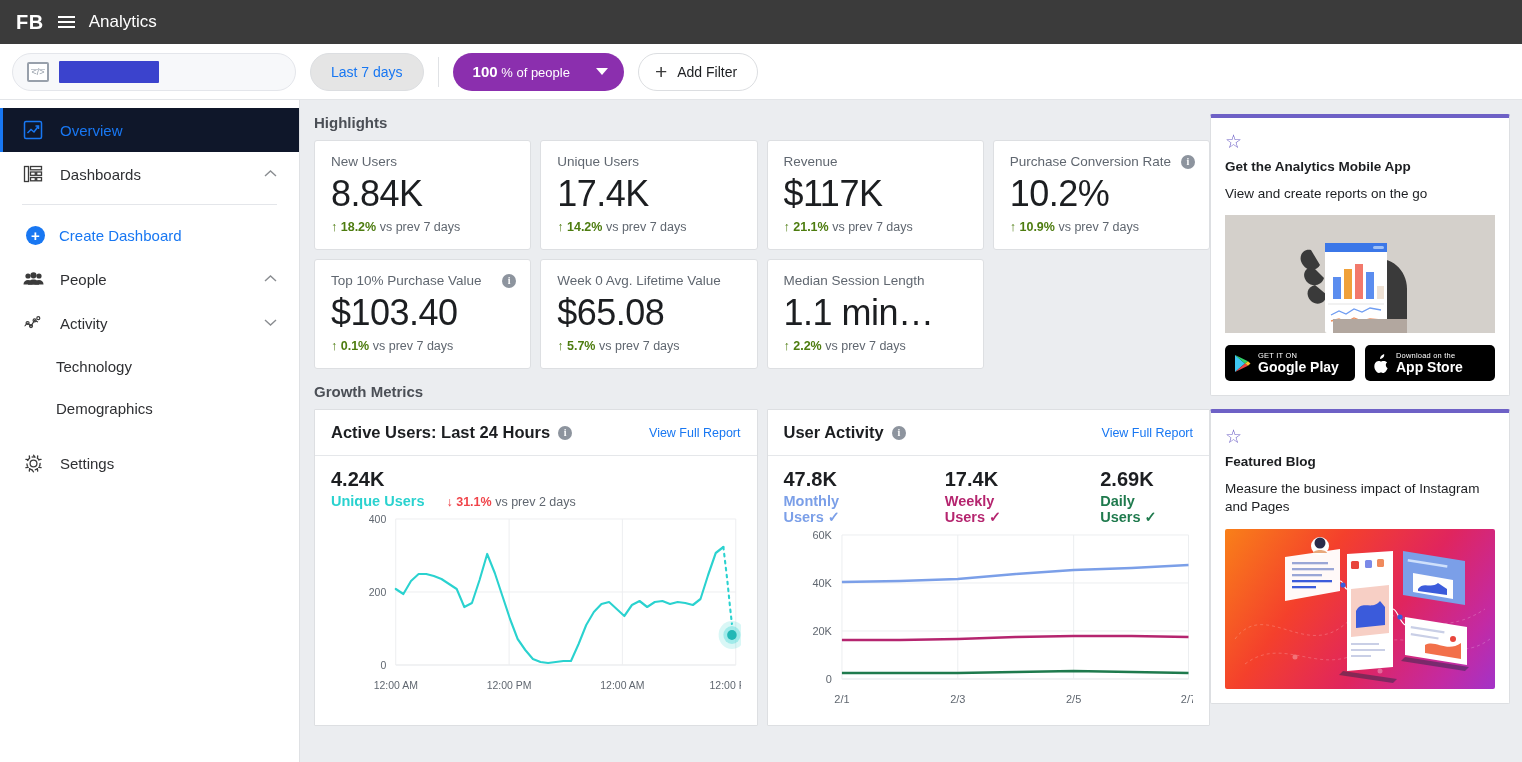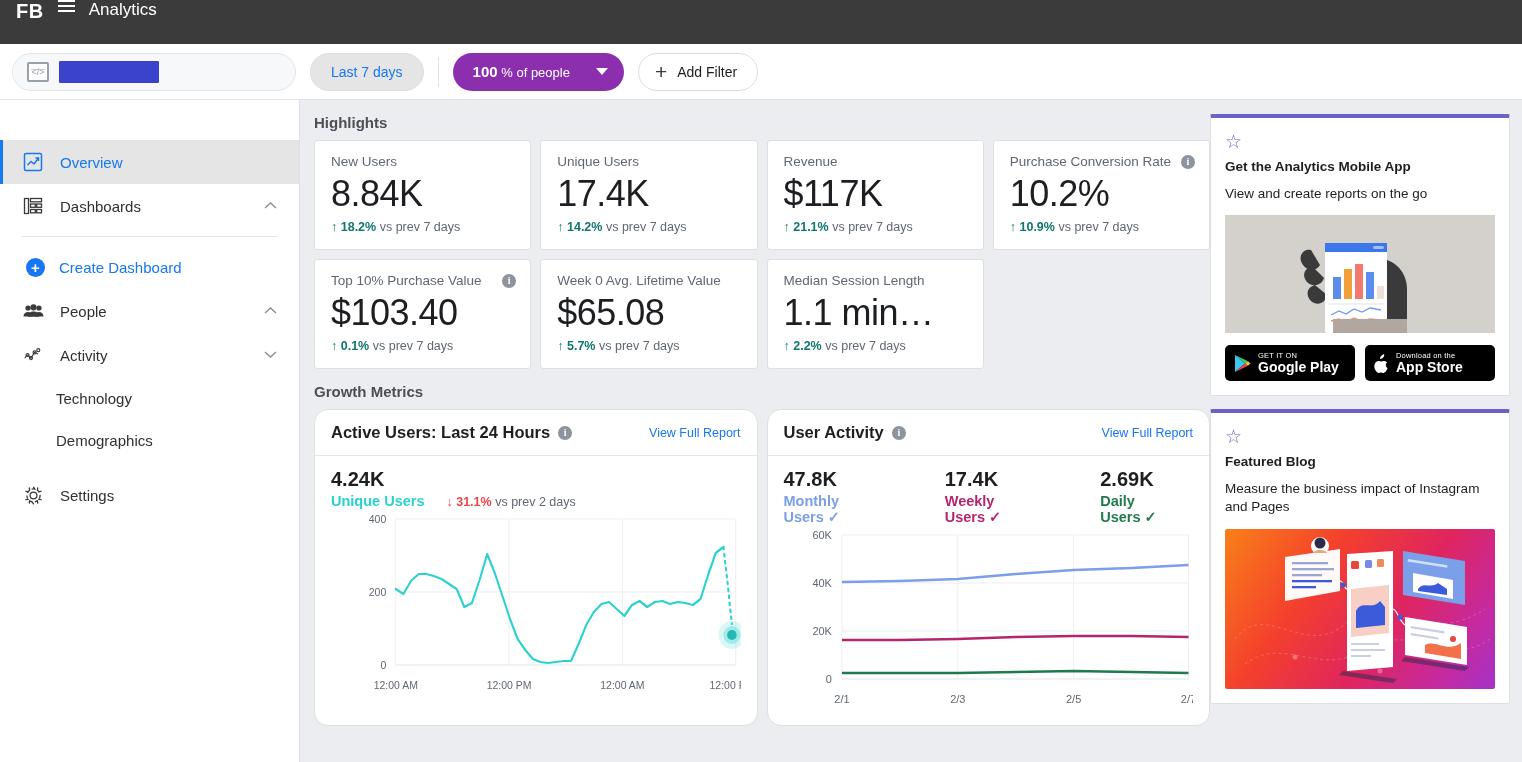--- a/index.html
+++ b/index.html
@@ -5,21 +5,21 @@
   * { box-sizing: border-box; margin: 0; padding: 0; }
   html, body {
     width: 1522px; height: 762px;
     font-family: "Liberation Sans", sans-serif;
     background: #ffffff;
     overflow: hidden;
   }
 
   
   .topbar {
-    height: 44px; background: #3b3b3b; display: flex; align-items: flex-start;
+    height: 44px; background: #3b3b3b; display: flex; align-items: center;
     padding: 0 16px; gap: 14px; color: #fff;
   }
   .fb-logo { font-size: 20px; font-weight: 700; letter-spacing: .5px; }
   .hamburger { display:flex; flex-direction:column; gap:3px; cursor:pointer; }
   .hamburger span { display:block; width:17px; height:2px; background:#fff; }
   .app-title { font-size: 17px; font-weight: 400; }
 
   
   .filterbar {
     height: 56px; background: #fff; display: flex; align-items: center;
@@ -63,21 +63,21 @@
 
   
   .sidebar {
     width: 300px; background: #fff; border-right: 1px solid #dfe1e4;
     padding-top: 8px; flex-shrink: 0; position: relative;
   }
   .nav-item {
     height: 44px; display: flex; align-items: center; padding: 0 22px 0 22px;
     gap: 16px; font-size: 15px; color: #2f3033; cursor: pointer;
   }
-  .nav-item.active { background: #e5e5e5; color: #1877f2; border-left: 3px solid #1877f2; padding-left: 19px; margin-top: 32px; }
+  .nav-item.active { background: #0f172a; color: #1877f2; border-left: 3px solid #1877f2; padding-left: 19px; }
   .nav-item .chev { margin-left: auto; color:#8a8d91; font-size: 12px; }
   .nav-icon { width:22px; height:22px; display:flex; align-items:center; justify-content:center; flex-shrink:0;}
   .sub-item {
     height: 42px; display:flex; align-items:center; padding-left: 56px;
     font-size: 15px; color:#2f3033; cursor:pointer;
   }
   .nav-sep { height:1px; background:#e4e6ea; margin: 8px 22px; }
   .create-row {
     height: 44px; display:flex; align-items:center; gap:14px; padding-left:26px;
     font-size:15px; color:#1877f2; cursor:pointer;
@@ -105,27 +105,27 @@
     position:absolute; right:14px; top:14px; width:14px; height:14px; border-radius:50%;
     background:#8d949e; color:#fff; font-size:10px; font-weight:700; font-family:"Liberation Serif",serif;
     display:flex; align-items:center; justify-content:center; line-height:1; cursor:pointer;
   }
   .card-value {
     font-size: 36px; color: #1c1e21; font-weight: 400; letter-spacing: -0.5px;
     margin-top: 4px; line-height: 1.15; white-space: nowrap; overflow:hidden;
   }
   .card-delta { font-size: 12.5px; color:#606770; margin-top: 6px; white-space:nowrap; }
   .card-delta b { font-weight: 700; }
-  .up { color: #0f766e; }
+  .up { color: #4d7c0f; }
   .flat { color: #3a3d42; }
   .down { color: #f0444a; }
 
   
   .chart-row { display: grid; grid-template-columns: 1fr 1fr; gap: 9px; margin-top: 7px; }
-  .chart-card { background:#fff; border:1px solid #dddfe2; border-radius:14px; height: 317px; display:flex; flex-direction:column; }
+  .chart-card { background:#fff; border:1px solid #dddfe2; border-radius:1px; height: 317px; display:flex; flex-direction:column; }
   .chart-head {
     height: 46px; border-bottom:1px solid #e5e7ea; display:flex; align-items:center;
     padding: 0 16px; gap: 8px;
   }
   .chart-head h3 { font-size: 16.5px; font-weight: 700; color:#1c1e21; }
   .view-link { margin-left:auto; font-size: 12.5px; color:#1877f2; cursor:pointer; }
   .chart-body { flex:1; padding: 12px 16px 6px 16px; }
 
   .au-big { font-size: 20px; font-weight: 700; color:#1c1e21; }
   .au-sub { display:flex; align-items:baseline; gap: 22px; margin-top: 2px; }

